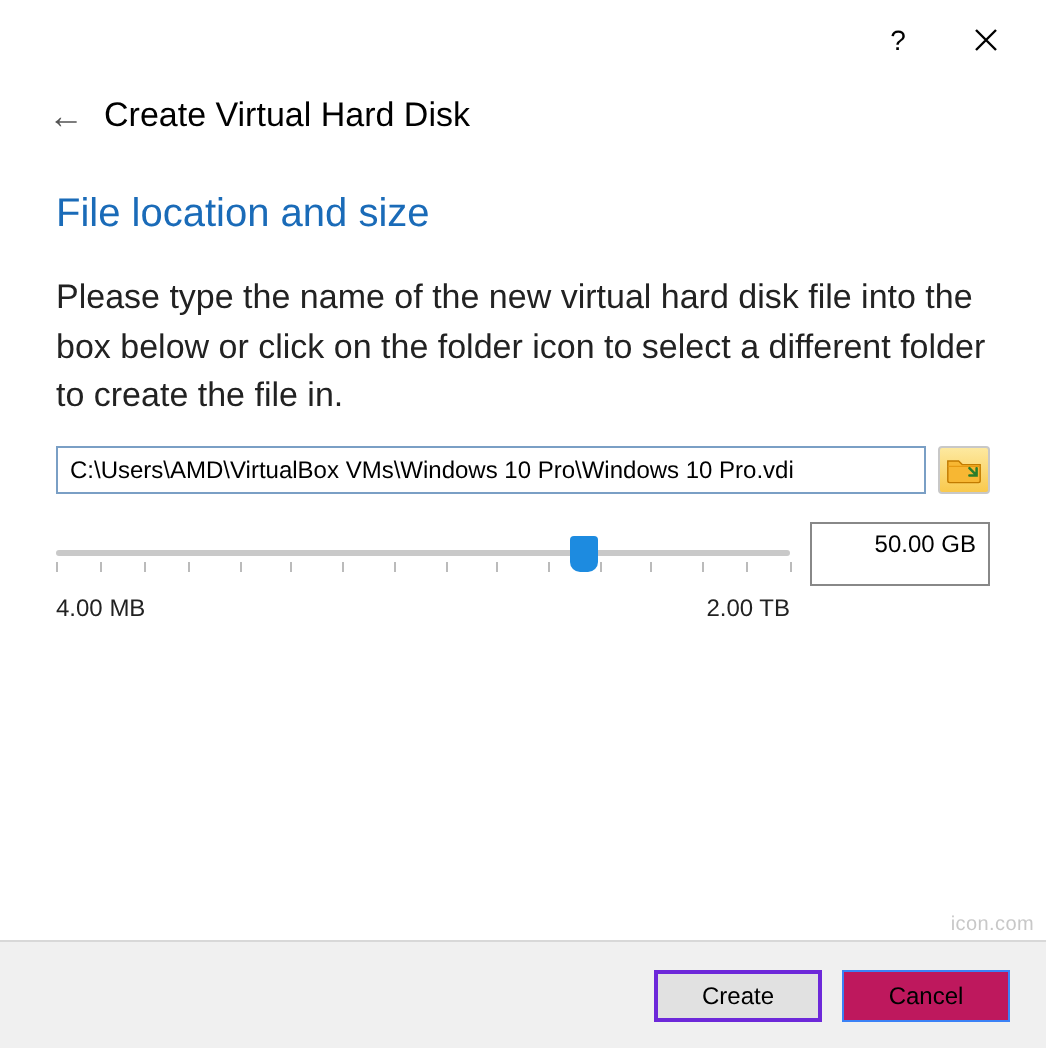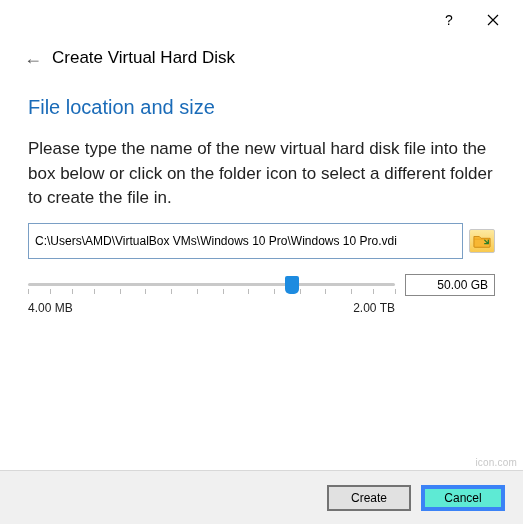--- a/index.html
+++ b/index.html
@@ -64,21 +64,21 @@
     align-items: center;
     gap: 6px;
     margin-bottom: 14px;
   }
   .path-input {
     flex: 1;
     border: 1px solid #7a9fc5;
     padding: 4px 6px;
     font-family: inherit;
     font-size: 12px;
-    height: 36px;
+    height: 24px;
     outline: none;
     background: #fff;
   }
   .folder-btn {
     width: 26px;
     height: 24px;
     border: 1px solid #c8c8c8;
     background: linear-gradient(#fde9a0, #f9c94d);
     border-radius: 2px;
     display: flex;
@@ -119,21 +119,21 @@
     position: absolute;
     top: 3px;
     width: 14px;
     height: 18px;
     background: #1d8be0;
     border-radius: 2px 2px 5px 5px;
     transform: translateX(-50%);
   }
   .size-box {
     width: 90px;
-    height: 22px;
+    height: 32px;
     border: 1px solid #888;
     text-align: right;
     padding: 3px 6px;
     font-size: 12px;
     background: #fff;
   }
   .range-labels {
     display: flex;
     justify-content: space-between;
     font-size: 12px;
@@ -150,29 +150,29 @@
     border-top: 1px solid #d8d8d8;
     display: flex;
     align-items: center;
     justify-content: flex-end;
     padding: 0 18px;
     gap: 10px;
   }
   .btn {
     min-width: 84px;
     height: 26px;
-    border: 4px solid #3b82f6;
-    background: #5eead4;
+    border: 1px solid #3b82f6;
+    background: #be185d;
     font-family: inherit;
     font-size: 12px;
     padding: 0 12px;
     cursor: default;
   }
   .btn.primary {
-    border: 2px solid #737373;
+    border: 2px solid #6d28d9;
     background: #e1e1e1;
   }
   .watermark {
     position: absolute;
     bottom: 56px;
     right: 6px;
     font-size: 10px;
     color: #c8c8c8;
     letter-spacing: 0.2px;
   }

